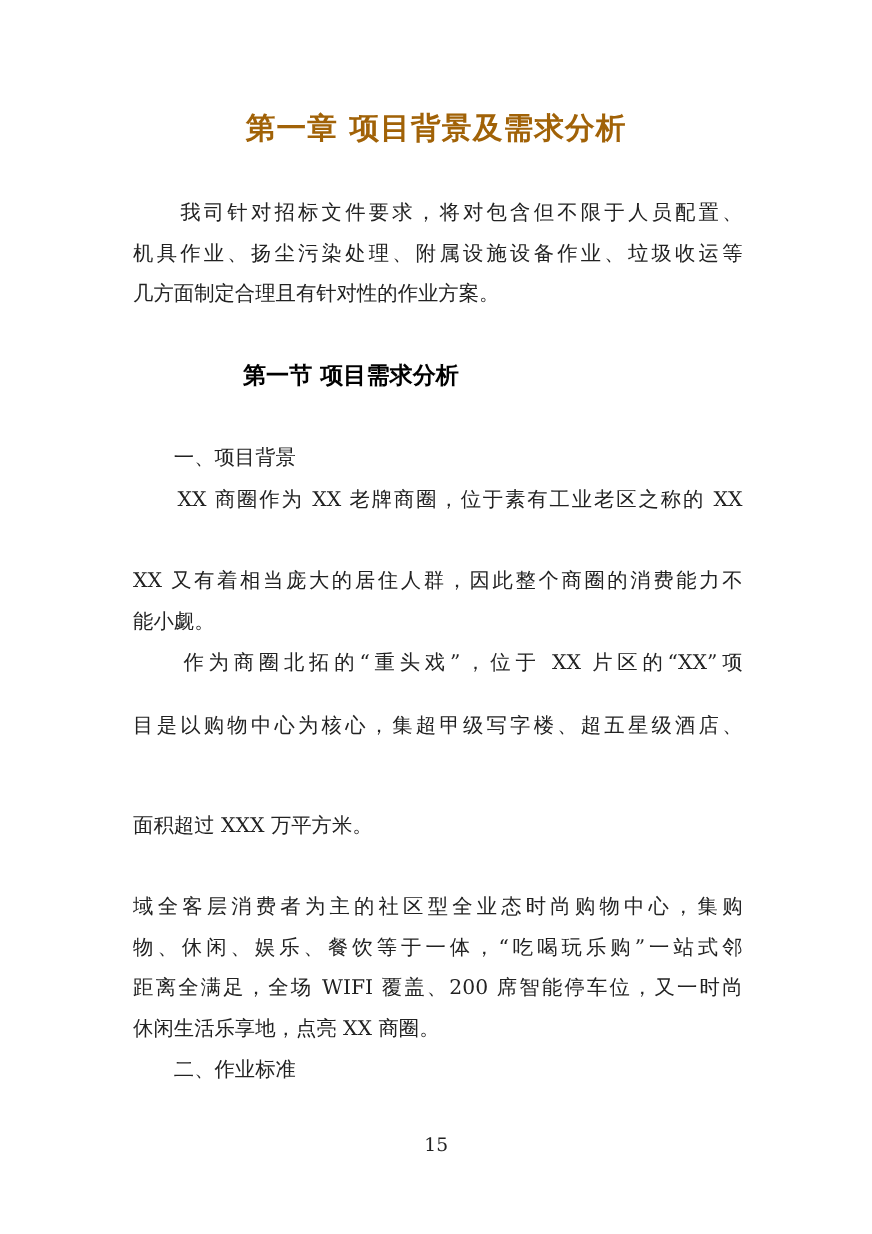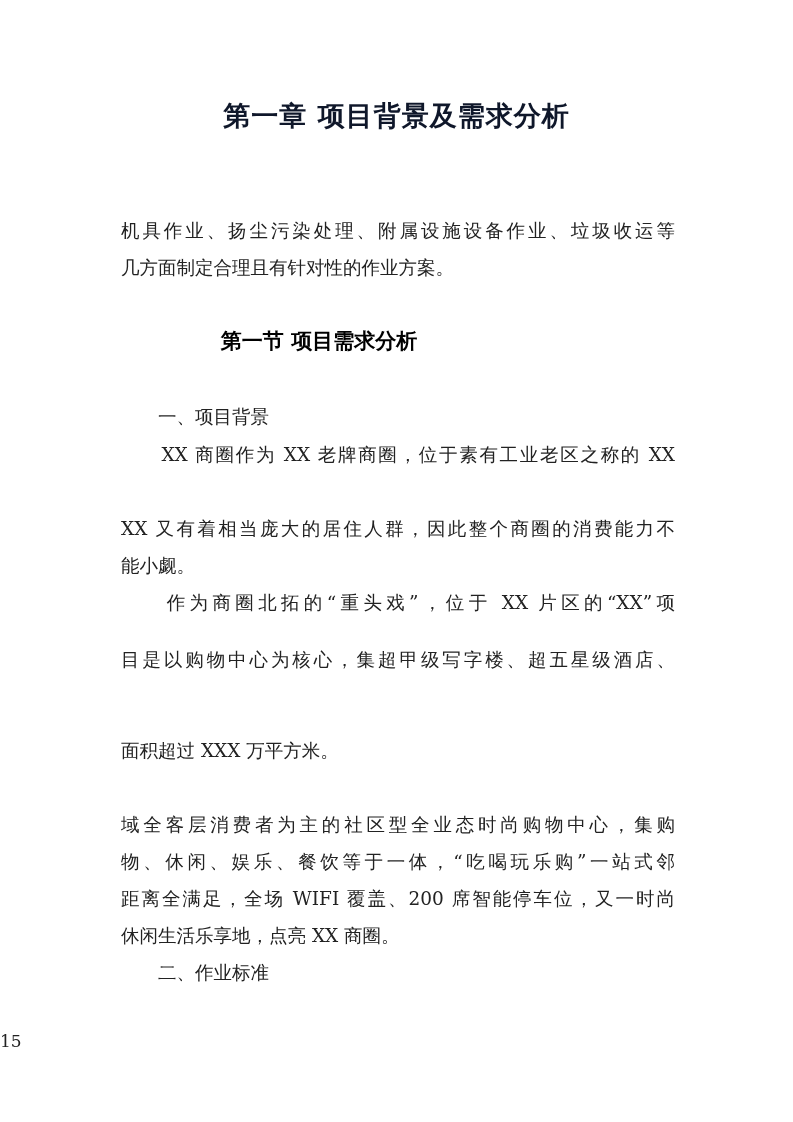--- a/index.html
+++ b/index.html
@@ -1,36 +1,37 @@
 <!DOCTYPE html>
 <html><head>
 <meta charset="utf-8">
 <style>
   html, body { margin:0; padding:0; background:#fff; }
   body { width:793px; height:1122px; position:relative; overflow:hidden;
          font-family:"DejaVu Serif","Liberation Serif",serif; color:#111; }
   .page { position:absolute; left:0; top:0; width:793px; height:1122px; background:#fff; }
   .h1 { position:absolute; left:0; width:793px; top:98px; text-align:center;
         font-family:"DejaVu Sans","Liberation Sans",sans-serif; font-weight:bold;
-        font-size:27px; letter-spacing:1px; color:#0f172a; }
+        font-size:27px; letter-spacing:1px; color:#a16207; }
   .h2 { position:absolute; left:0; width:638px; top:327px; text-align:center;
         font-family:"DejaVu Sans","Liberation Sans",sans-serif; font-weight:bold;
         font-size:21px; color:#000; }
   .line { position:absolute; left:121px; width:554px; font-size:18.5px; line-height:24px;
           white-space:nowrap; text-align:justify; text-align-last:justify; color:#222; }
   .line.last { text-align-last:left; }
-  .pageno { position:absolute; left:0; width:793px; top:1031px; text-align:left;
+  .pageno { position:absolute; left:0; width:793px; top:1031px; text-align:center;
             font-size:17px; color:#222; }
 </style>
 </head>
 <body>
 
 <div class="page">
   <div class="h1">第一章  项目背景及需求分析</div>
 
+  <div class="line" style="top:182px">　　我司针对招标文件要求，将对包含但不限于人员配置、</div>
   <div class="line" style="top:219px">机具作业、扬尘污染处理、附属设施设备作业、垃圾收运等</div>
   <div class="line last" style="top:256px">几方面制定合理且有针对性的作业方案。</div>
 
   <div class="h2">第一节  项目需求分析</div>
 
   <div class="line last" style="top:405px">　　一、项目背景</div>
 
   <div class="line" style="top:443px">　　XX 商圈作为 XX 老牌商圈，位于素有工业老区之称的 XX</div>
   <div class="line" style="top:517px">XX 又有着相当庞大的居住人群，因此整个商圈的消费能力不</div>
   <div class="line last" style="top:554px">能小觑。</div>

